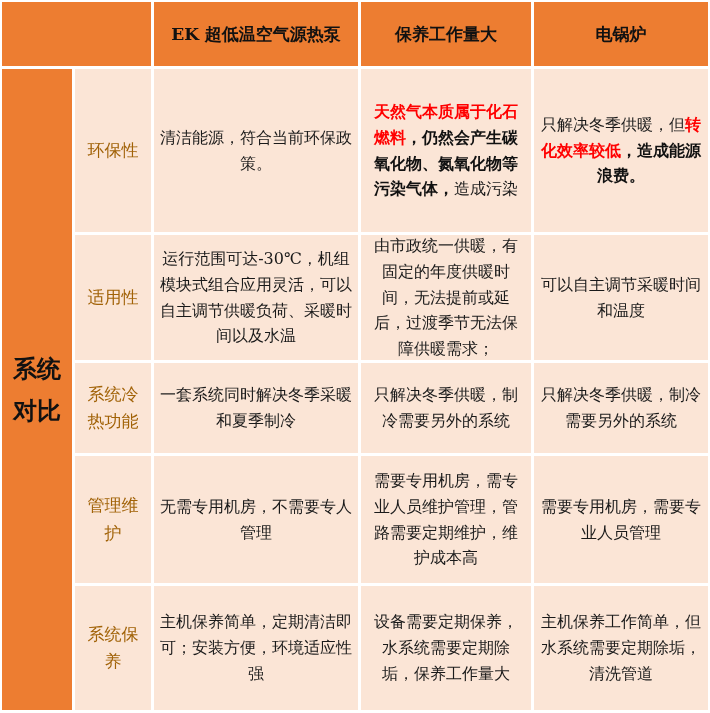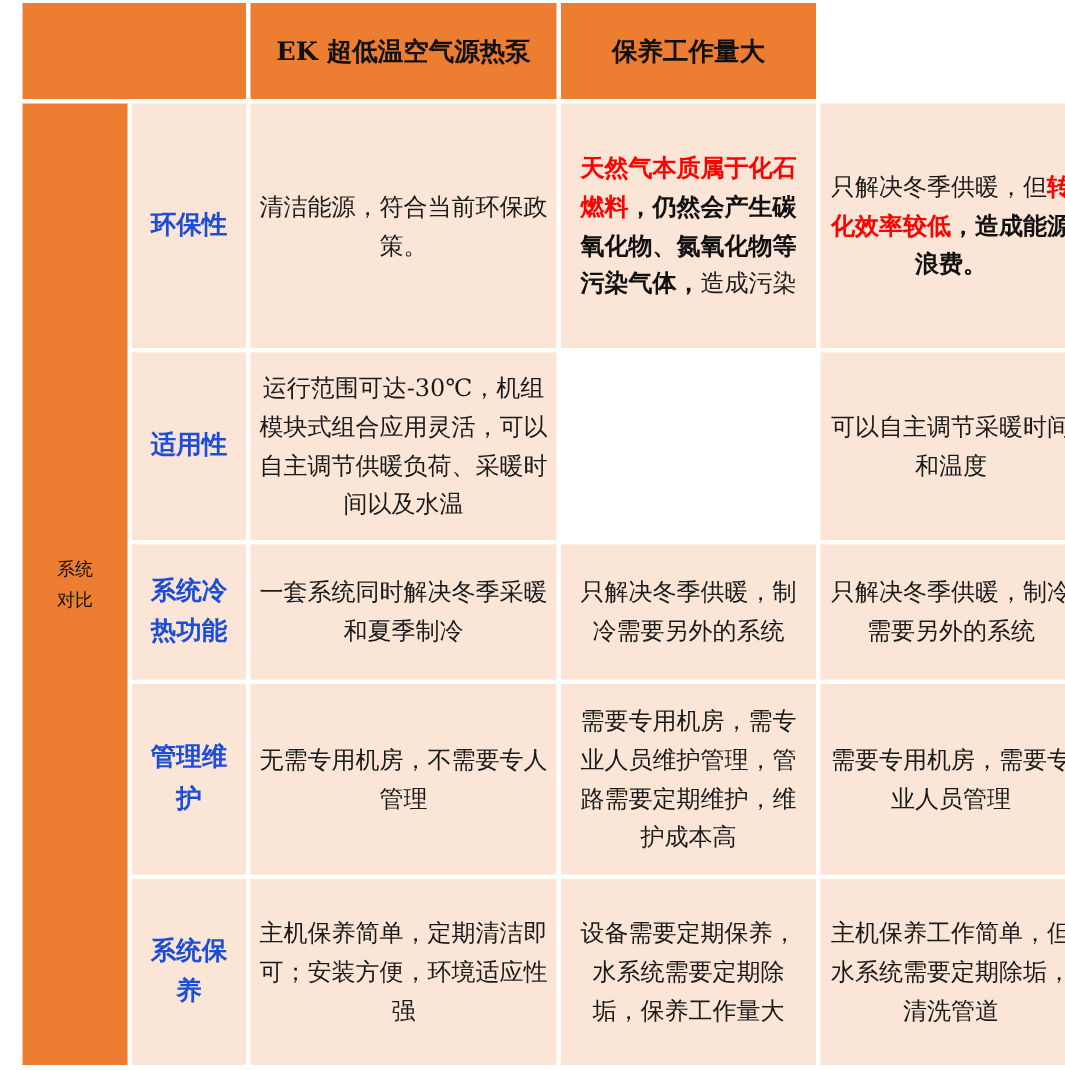--- a/index.html
+++ b/index.html
@@ -5,21 +5,21 @@
   html, body {
     margin: 0;
     padding: 0;
     background: #ffffff;
     font-family: "DejaVu Serif", "Liberation Serif", serif;
   }
   .table-wrap {
     box-sizing: border-box;
     width: 672px;
     height: 713px;
-    padding: 2px 2px 3px 15px;
+    padding: 2px 2px 3px 2px;
     background: #ffffff;
   }
   .grid {
     display: grid;
     grid-template-columns: 70px 76px 204px 170px 174px;
     grid-template-rows: 64px 163px 125px 90px 127px 124px;
     gap: 3px;
     width: 100%;
     height: 100%;
   }
@@ -38,29 +38,29 @@
     color: #111111;
   }
   .corner      { grid-row: 1; grid-column: 1 / span 2; }
   .h-col1      { grid-row: 1; grid-column: 3; }
   .h-col2      { grid-row: 1; grid-column: 4; }
   .h-col3      { grid-row: 1; grid-column: 5; }
   .sidebar     { grid-row: 2 / span 5; grid-column: 1; }
   .sidebar-text {
     display: block;
     width: 2em;
-    font-weight: 400;
-    font-size: 12px;
+    font-weight: 700;
+    font-size: 24px;
     color: #111111;
     line-height: 1.75;
   }
   .rowlabel {
-    font-weight: 700;
+    font-weight: 400;
     font-size: 17px;
-    color: #1d4ed8;
+    color: #a16207;
     line-height: 1.6;
     padding: 0 10px;
   }
   .body-cell {
     font-size: 16px;
     color: #1a1a1a;
     line-height: 1.62;
     padding: 2px 6px;
   }
   .body-cell .inner { display: block; width: 100%; }
@@ -79,20 +79,23 @@
 <div class="table-wrap">
   <div class="grid">
 
     <div class="cell orange head corner"></div>
     <div class="cell orange head h-col1">
       <span>EK 超低温空气源热泵</span>
     </div>
     <div class="cell orange head h-col2">
       <span>保养工作量大</span>
     </div>
+    <div class="cell orange head h-col3">
+      <span>电锅炉</span>
+    </div>
 
     <div class="cell orange sidebar">
       <span class="sidebar-text">系统对比</span>
     </div>
 
     <div class="cell peach rowlabel r1 c-label">
       <span>环保性</span>
     </div>
     <div class="cell peach body-cell r1 c1">
       <span class="inner"><span class="seg normal">清洁能源，符合当前环保政策。</span></span>
@@ -106,20 +109,23 @@
       <span class="inner">
         <span class="seg normal">只解决冬季供暖，但</span><span class="seg red-bold">转化效率较低</span><span class="seg bold">，造成能源浪费。</span>
       </span>
     </div>
 
     <div class="cell peach rowlabel r2 c-label">
       <span>适用性</span>
     </div>
     <div class="cell peach body-cell r2 c1">
       <span class="inner"><span class="seg normal">运行范围可达-30℃，机组模块式组合应用灵活，可以自主调节供暖负荷、采暖时间以及水温</span></span>
+    </div>
+    <div class="cell peach body-cell r2 c2">
+      <span class="inner"><span class="seg normal">由市政统一供暖，有固定的年度供暖时间，无法提前或延后，过渡季节无法保障供暖需求；</span></span>
     </div>
     <div class="cell peach body-cell r2 c3">
       <span class="inner"><span class="seg normal">可以自主调节采暖时间和温度</span></span>
     </div>
 
     <div class="cell peach rowlabel r3 c-label">
       <span>系统冷热功能</span>
     </div>
     <div class="cell peach body-cell r3 c1">
       <span class="inner"><span class="seg normal">一套系统同时解决冬季采暖和夏季制冷</span></span>

